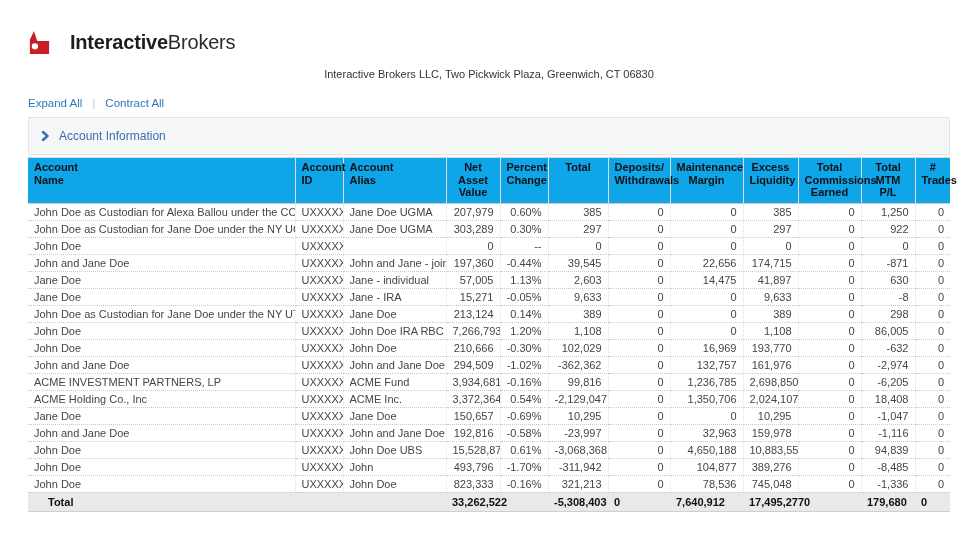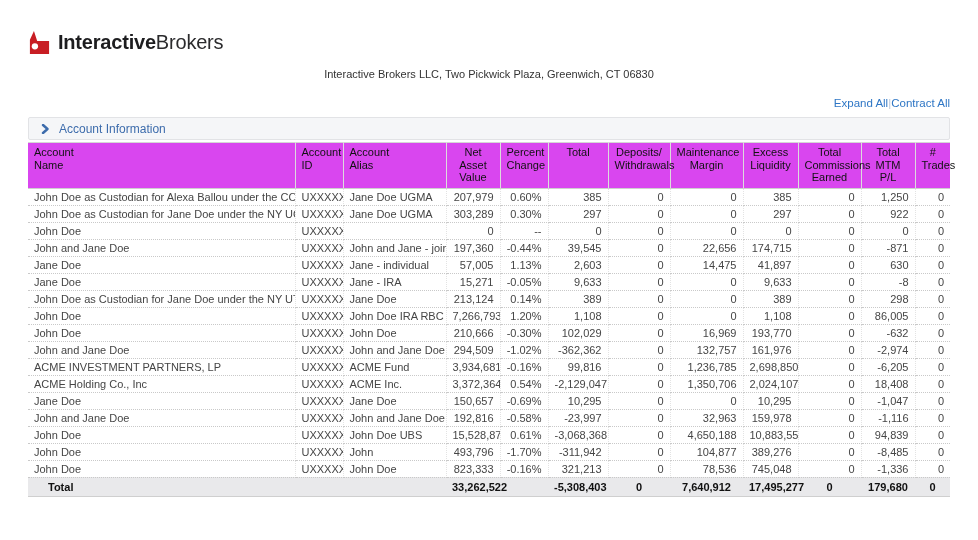--- a/index.html
+++ b/index.html
@@ -10,67 +10,67 @@
   *{box-sizing:border-box;}
   html,body{margin:0;padding:0;}
   body{
     width:978px;height:540px;overflow:hidden;background:#ffffff;
     font-family:"Liberation Sans",sans-serif;color:#222;
   }
   .page{padding:0 28px;}
 
   
   .header-row{display:flex;justify-content:space-between;align-items:center;margin-top:26px;height:32px;}
-  .logo{display:flex;align-items:center;gap:7px;}
+  .logo{display:flex;align-items:center;gap:19px;}
   .logo-mark{width:23px;height:25px;display:block;}
   .brand{font-size:20px;color:#1d1d1f;letter-spacing:-0.2px;white-space:nowrap;}
   .brand .bold{font-weight:700;}
   .brand .light{font-weight:400;color:#2b2b2d;}
   .report-title{font-size:17.5px;font-weight:400;color:#666;}
 
   .address{margin-top:10px;text-align:center;font-size:11px;color:#333;}
 
   
-  .links-row{margin-top:17px;display:flex;justify-content:flex-end;align-items:center;font-size:11.5px;}
+  .links-row{margin-top:17px;display:flex;justify-content:flex-start;align-items:center;gap:10px;font-size:11.5px;}
   .links-row a{color:var(--link);text-decoration:none;cursor:pointer;}
   .link-sep{color:#b9c6d8;}
 
   
   .section-bar{
-    margin-top:8px;height:23px;display:flex;align-items:center;gap:9px;
+    margin-top:8px;height:38px;display:flex;align-items:center;gap:9px;
     background:#f5f6f8;border:1px solid #e2e3e6;border-radius:2px;
     padding:0 11px;color:var(--section);font-size:12px;cursor:pointer;
   }
   .section-bar + .section-bar{margin-top:7px;}
   .chev{display:flex;align-items:center;}
   .chev svg{display:block;}
 
   
   table{border-collapse:collapse;table-layout:fixed;width:922px;margin-top:2px;}
   thead th{
-    background:#d946ef;
+    background:#0ea5e9;
     border-top:1px solid #d6d6d6;border-bottom:1px solid #cfcfcf;border-right:1px solid #dcdcdc;
-    font-size:11px;font-weight:normal;color:#111;
+    font-size:11px;font-weight:bold;color:#111;
     padding:3px 6px 4px 6px;vertical-align:top;text-align:left;
     white-space:pre-line;line-height:12.5px;
   }
   thead th.right{text-align:center;}
   thead th:last-child{border-right:none;}
   tbody td{
     font-size:11px;color:#454545;height:16px;line-height:16px;
     padding:0 6px;border-bottom:1px dotted #c9c9c9;border-right:1px dotted #e3e3e3;
     overflow:hidden;white-space:nowrap;
   }
   tbody td.right{text-align:right;}
   tbody td:last-child{border-right:none;}
   tfoot td{
     background:#e9e9eb;font-size:11px;font-weight:bold;color:#111;
     height:18px;line-height:18px;padding:0 6px;border-bottom:1px solid #cfcfcf;
   }
-  tfoot td.right{text-align:center;margin-left:31px;}
+  tfoot td.right{text-align:left;margin-left:31px;}
   tfoot td.total-label{padding-left:20px;}
 </style>
 </head>
 <body>
 
 <div class="page">
 
   <div class="header-row">
     <div class="logo">
       <svg class="logo-mark" viewBox="0 0 24 26" aria-hidden="true">

